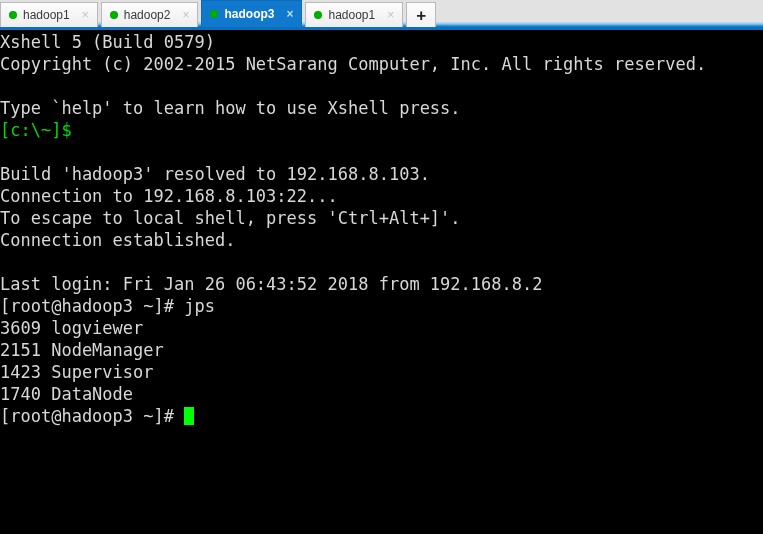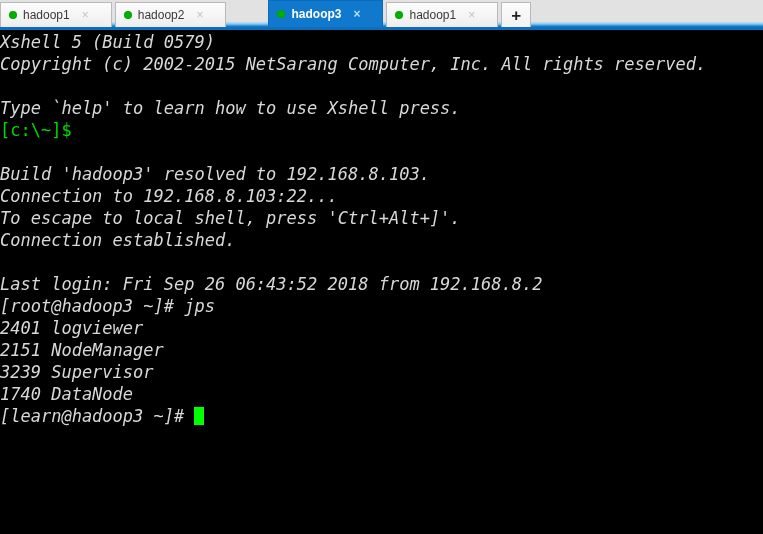--- a/index.html
+++ b/index.html
@@ -51,36 +51,35 @@
 
   .tab {
     position: relative;
     height: 25px;
     display: flex;
     align-items: center;
     box-sizing: border-box;
     border: 1px solid #b9b9b9;
     border-bottom: none;
     margin-right: 3px;
-    padding: 0 20px 0 8px;
+    padding: 0 6px 0 8px;
     background: linear-gradient(to bottom, #fcfcfc 0%, #f4f4f4 60%, #ededed 100%);
     font-family: "Liberation Sans", sans-serif;
     font-size: 12px;
     color: #3a3a3a;
     z-index: 2;
     cursor: pointer;
     white-space: nowrap;
   }
   .tab.active {
     background: #1079ce;
     border-color: #0d6bb8;
     color: #ffffff;
     font-weight: bold;
     height: 27px;
-    margin-left: 39px;
   }
   .tab .dot {
     width: 8px;
     height: 8px;
     border-radius: 50%;
     background: #00b200;
     margin-right: 6px;
     flex: 0 0 auto;
     box-shadow: 0 0 0 1px rgba(0,0,0,0.08) inset;
   }
@@ -132,21 +131,21 @@
     overflow: hidden;
     padding: 1px 0 0 0;
     box-sizing: border-box;
   }
   .line {
     height: 22px;
     white-space: pre;
     letter-spacing: 0px;
   }
   .line.blank { height: 22px; }
-  .c-white { color: #d8d8d8; font-style: italic; }
+  .c-white { color: #d8d8d8; }
   .c-green { color: #00d900; }
 
   .cursor {
     display: inline-block;
     width: 10px;
     height: 18px;
     background: #00ff00;
     vertical-align: -3px;
   }
 </style>
@@ -190,22 +189,22 @@
       <div class="line c-white">Copyright (c) 2002-2015 NetSarang Computer, Inc. All rights reserved.</div>
       <div class="line c-white blank"></div>
       <div class="line c-white">Type `help' to learn how to use Xshell press.</div>
       <div class="line c-green">[c:\~]$</div>
       <div class="line c-white blank"></div>
       <div class="line c-white">Build 'hadoop3' resolved to 192.168.8.103.</div>
       <div class="line c-white">Connection to 192.168.8.103:22...</div>
       <div class="line c-white">To escape to local shell, press 'Ctrl+Alt+]'.</div>
       <div class="line c-white">Connection established.</div>
       <div class="line c-white blank"></div>
-      <div class="line c-white">Last login: Fri Sep 26 06:43:52 2018 from 192.168.8.2</div>
+      <div class="line c-white">Last login: Fri Jan 26 06:43:52 2018 from 192.168.8.2</div>
       <div class="line c-white">[root@hadoop3 ~]# jps</div>
-      <div class="line c-white">2401 logviewer</div>
+      <div class="line c-white">3609 logviewer</div>
       <div class="line c-white">2151 NodeManager</div>
-      <div class="line c-white">3239 Supervisor</div>
+      <div class="line c-white">1423 Supervisor</div>
       <div class="line c-white">1740 DataNode</div>
-      <div class="line c-white"><span>[learn@hadoop3 ~]# </span><span class="cursor"></span></div>
+      <div class="line c-white"><span>[root@hadoop3 ~]# </span><span class="cursor"></span></div>
     </div>
 
 </div>
 
 </body></html>

